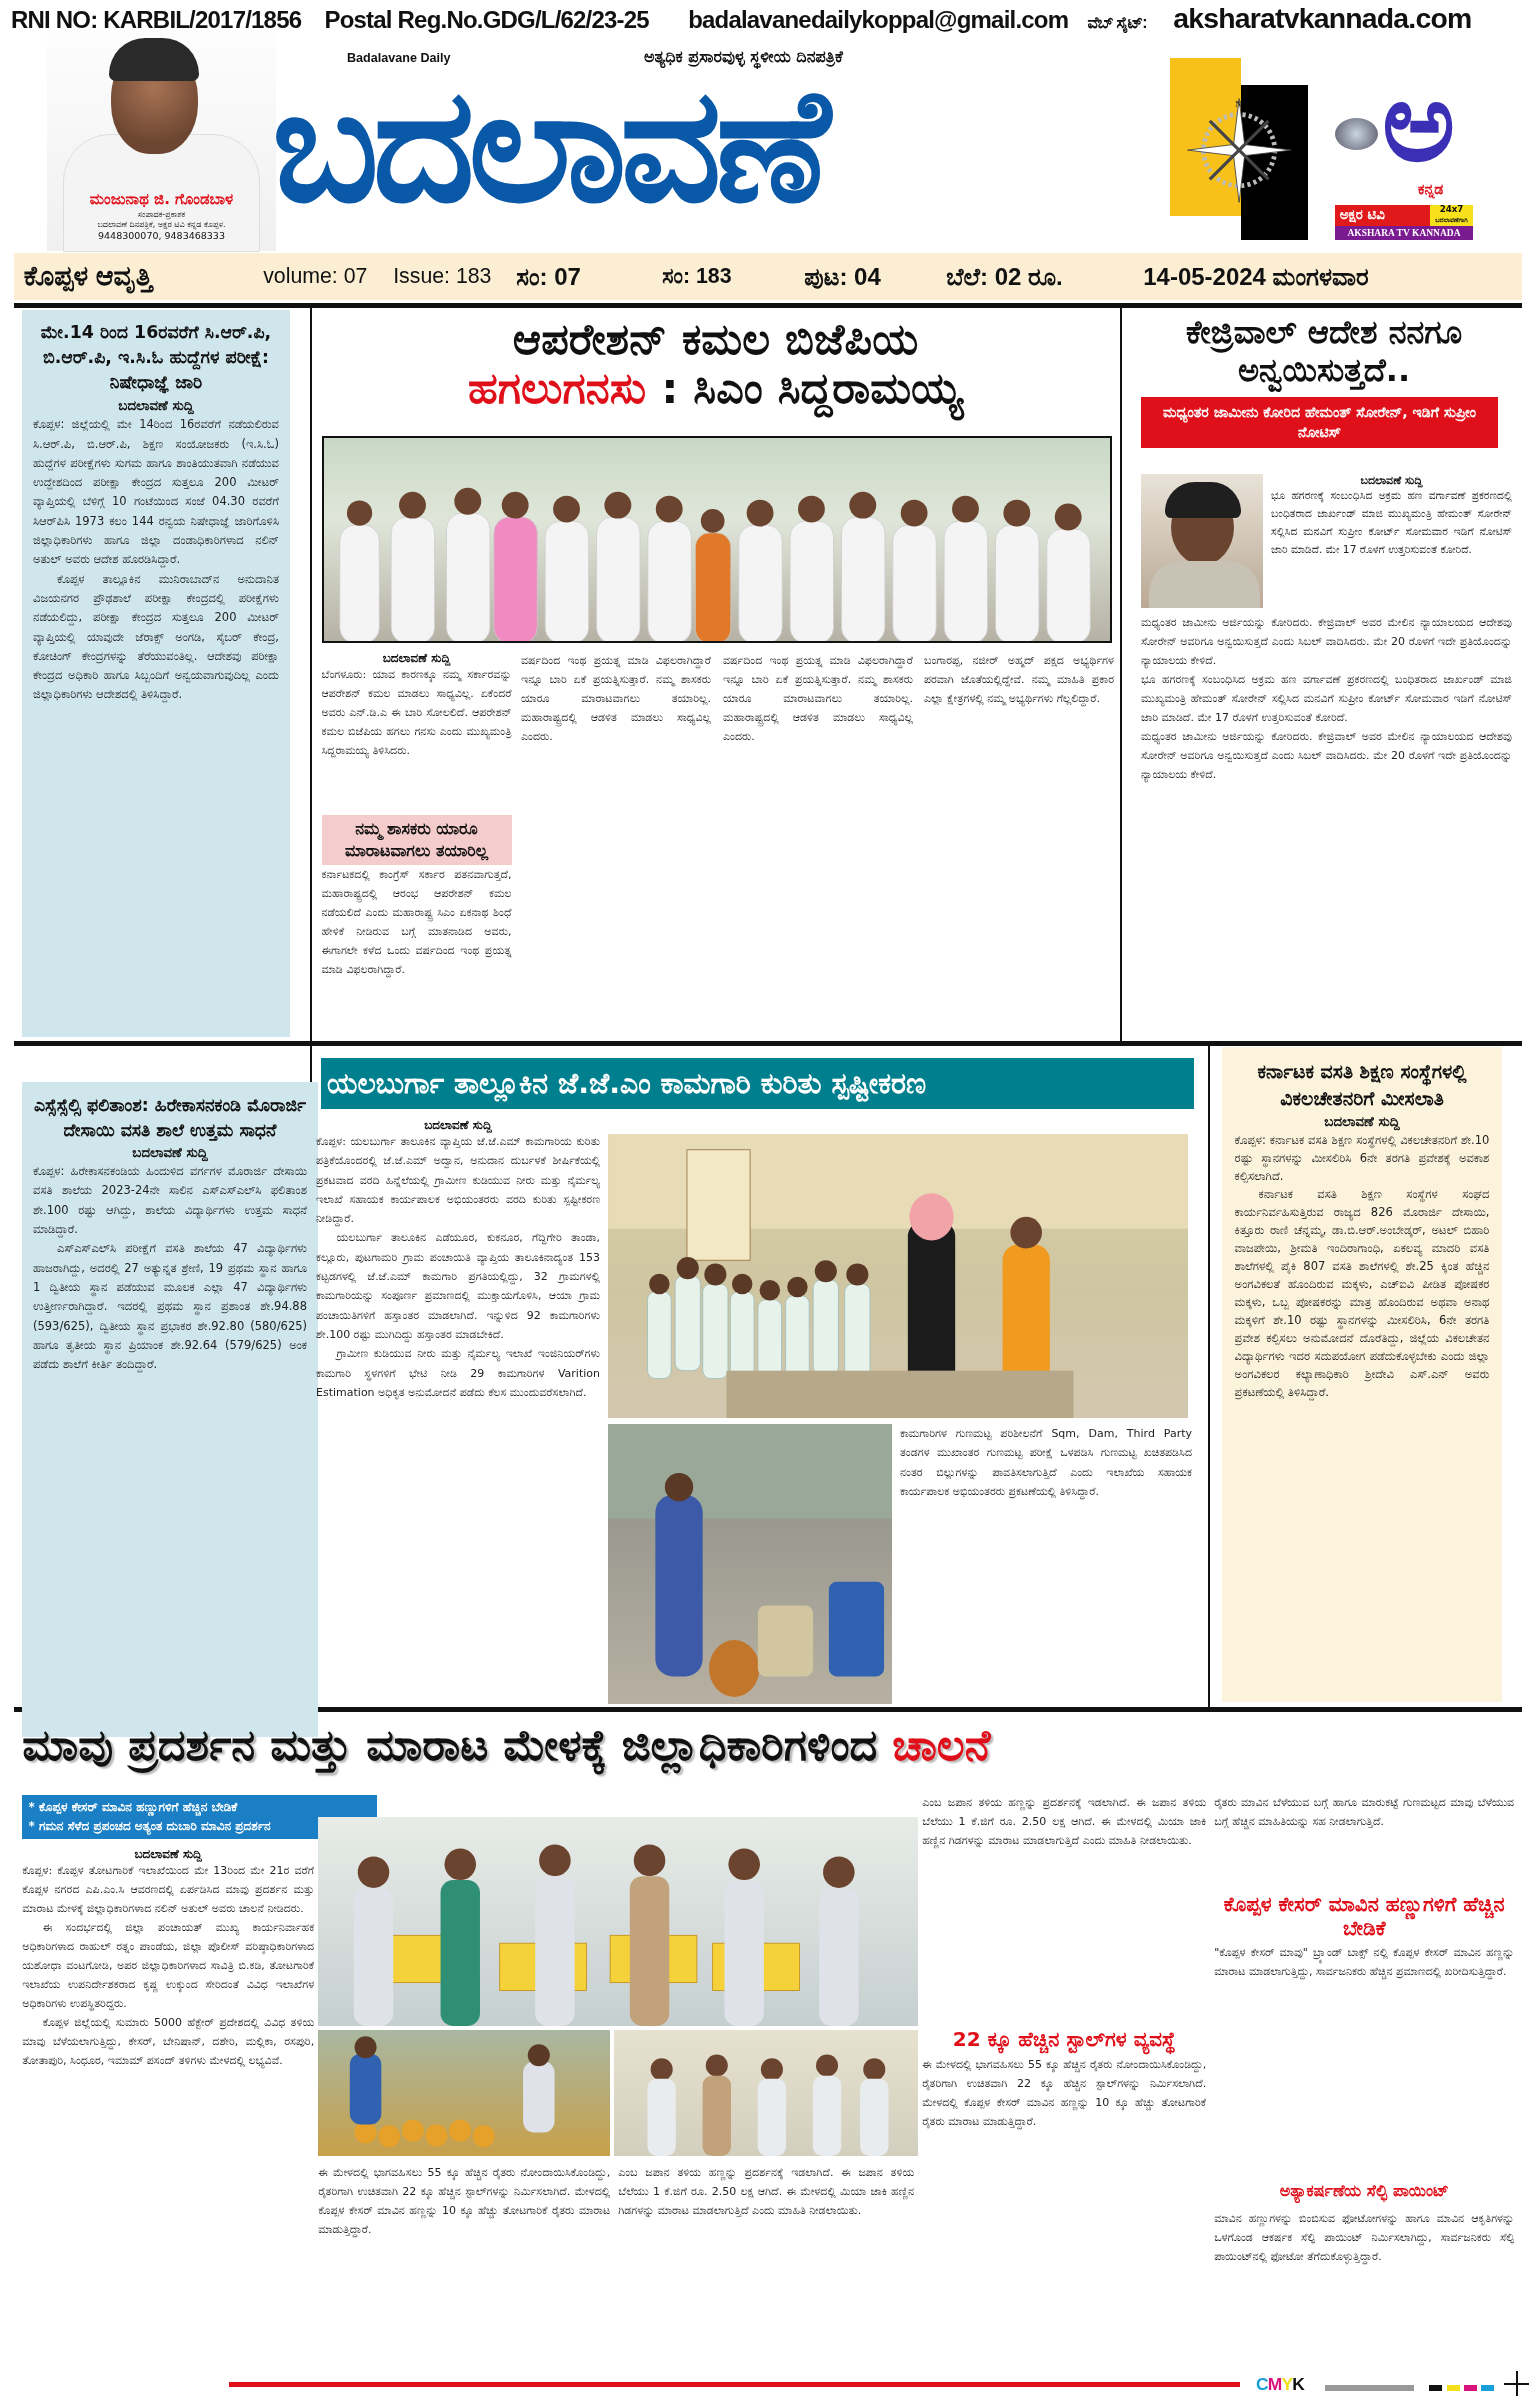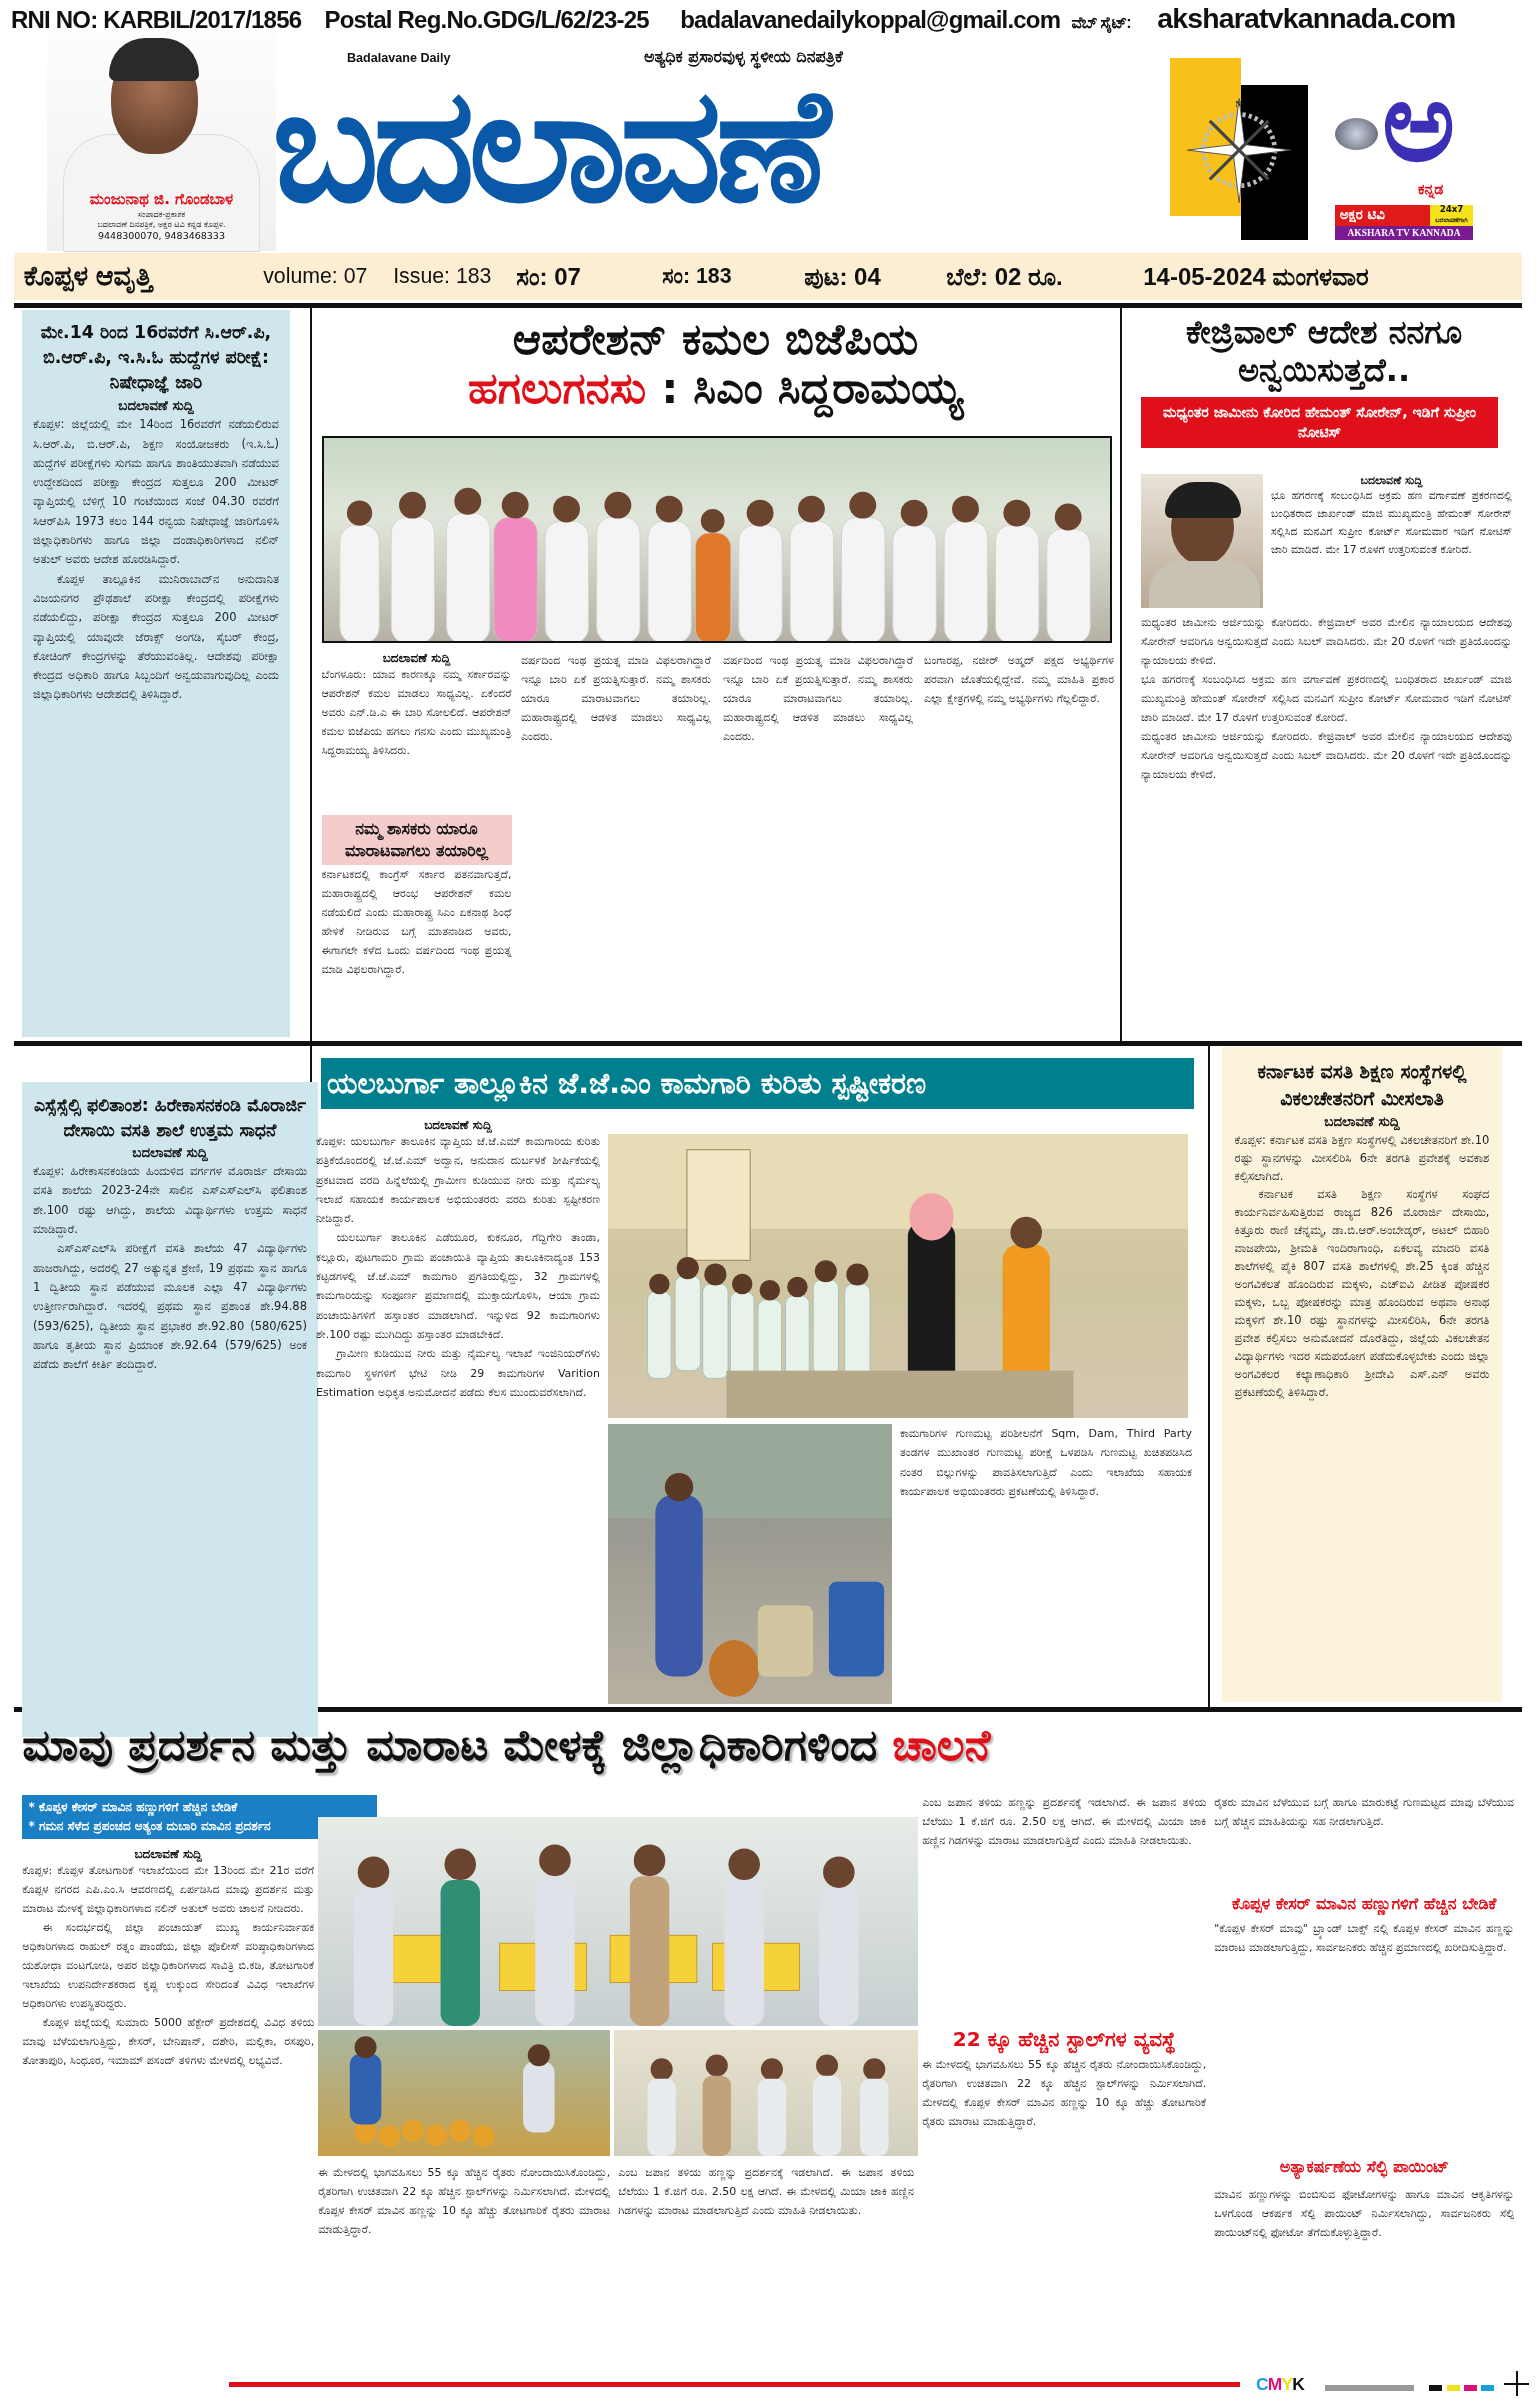--- a/index.html
+++ b/index.html
@@ -42,21 +42,21 @@
   .teal { background: #00808f; color: #fff; font-weight: bold; }
   .subhead-red { color: #e0101a; font-weight: bold; text-align: center; }
   .cmyk-bar { left: 0; top: 2369px; width: 1539px; height: 32px; }
 </style>
 </head>
 <body>
 
 <div class="abs topline">
   <span>RNI NO: KARBIL/2017/1856</span>
   <span>Postal Reg.No.GDG/L/62/23-25</span>
-  <span><span style="margin:8px">badalavanedailykoppal@gmail.com</span><span style="font-size:16px;margin:0 3.2px">ವೆಬ್ ಸೈಟ್:</span></span>
+  <span><span style="margin:16px">badalavanedailykoppal@gmail.com</span><span style="font-size:16px;margin:0 3.2px">ವೆಬ್ ಸೈಟ್:</span></span>
   <span class="site">aksharatvkannada.com</span>
 </div>
 
 <div class="abs editor-photo"></div>
 <div class="abs editor-shirt"></div>
 <div class="abs editor-face"></div>
 <div class="abs editor-hair"></div>
 <div class="abs editor-name">ಮಂಜುನಾಥ ಜಿ. ಗೊಂಡಬಾಳ</div>
 <div class="abs editor-role">
   <div>ಸಂಪಾದಕ-ಪ್ರಕಾಶಕ</div>
@@ -354,21 +354,21 @@
   </div>
   <div class="abs body" style="left:304px;top:449px;width:292px;height:190px;font-size:11px;line-height:19px;overflow:hidden">ಈ ಮೇಳದಲ್ಲಿ ಭಾಗವಹಿಸಲು 55 ಕ್ಕೂ ಹೆಚ್ಚಿನ ರೈತರು ನೋಂದಾಯಿಸಿಕೊಂಡಿದ್ದು, ರೈತರಿಗಾಗಿ ಉಚಿತವಾಗಿ 22 ಕ್ಕೂ ಹೆಚ್ಚಿನ ಸ್ಟಾಲ್‌ಗಳನ್ನು ನಿರ್ಮಿಸಲಾಗಿದೆ. ಮೇಳದಲ್ಲಿ ಕೊಪ್ಪಳ ಕೇಸರ್ ಮಾವಿನ ಹಣ್ಣನ್ನು 10 ಕ್ಕೂ ಹೆಚ್ಚು ತೋಟಗಾರಿಕೆ ರೈತರು ಮಾರಾಟ ಮಾಡುತ್ತಿದ್ದಾರೆ.</div>
   <div class="abs body" style="left:604px;top:449px;width:296px;height:190px;font-size:11px;line-height:19px;overflow:hidden">ಎಂಬ ಜಪಾನ ತಳಿಯ ಹಣ್ಣನ್ನು ಪ್ರದರ್ಶನಕ್ಕೆ ಇಡಲಾಗಿದೆ. ಈ ಜಪಾನ ತಳಿಯ ಬೆಲೆಯು 1 ಕೆ.ಜಿಗೆ ರೂ. 2.50 ಲಕ್ಷ ಆಗಿದೆ. ಈ ಮೇಳದಲ್ಲಿ ಮಿಯಾ ಜಾಕಿ ಹಣ್ಣಿನ ಗಿಡಗಳನ್ನು ಮಾರಾಟ ಮಾಡಲಾಗುತ್ತಿದೆ ಎಂದು ಮಾಹಿತಿ ನೀಡಲಾಯಿತು.</div>
   <div class="abs" style="left:908px;top:79px;width:284px;height:559px">
     <div class="body" style="font-size:11px;line-height:19px;height:229px;overflow:hidden">ಎಂಬ ಜಪಾನ ತಳಿಯ ಹಣ್ಣನ್ನು ಪ್ರದರ್ಶನಕ್ಕೆ ಇಡಲಾಗಿದೆ. ಈ ಜಪಾನ ತಳಿಯ ಬೆಲೆಯು 1 ಕೆ.ಜಿಗೆ ರೂ. 2.50 ಲಕ್ಷ ಆಗಿದೆ. ಈ ಮೇಳದಲ್ಲಿ ಮಿಯಾ ಜಾಕಿ ಹಣ್ಣಿನ ಗಿಡಗಳನ್ನು ಮಾರಾಟ ಮಾಡಲಾಗುತ್ತಿದೆ ಎಂದು ಮಾಹಿತಿ ನೀಡಲಾಯಿತು.</div>
     <div class="subhead-red" style="font-size:20px;line-height:24px;margin:4.7px 0">22 ಕ್ಕೂ ಹೆಚ್ಚಿನ ಸ್ಟಾಲ್‌ಗಳ ವ್ಯವಸ್ಥೆ</div>
     <div class="body" style="font-size:11px;line-height:19px;height:292px;overflow:hidden">ಈ ಮೇಳದಲ್ಲಿ ಭಾಗವಹಿಸಲು 55 ಕ್ಕೂ ಹೆಚ್ಚಿನ ರೈತರು ನೋಂದಾಯಿಸಿಕೊಂಡಿದ್ದು, ರೈತರಿಗಾಗಿ ಉಚಿತವಾಗಿ 22 ಕ್ಕೂ ಹೆಚ್ಚಿನ ಸ್ಟಾಲ್‌ಗಳನ್ನು ನಿರ್ಮಿಸಲಾಗಿದೆ. ಮೇಳದಲ್ಲಿ ಕೊಪ್ಪಳ ಕೇಸರ್ ಮಾವಿನ ಹಣ್ಣನ್ನು 10 ಕ್ಕೂ ಹೆಚ್ಚು ತೋಟಗಾರಿಕೆ ರೈತರು ಮಾರಾಟ ಮಾಡುತ್ತಿದ್ದಾರೆ.</div>
   </div>
   <div class="abs" style="left:1200px;top:79px;width:300px;height:559px">
     <div class="body" style="font-size:11px;line-height:19px;height:96px;overflow:hidden">ರೈತರು ಮಾವಿನ ಬೆಳೆಯುವ ಬಗ್ಗೆ ಹಾಗೂ ಮಾರುಕಟ್ಟೆ ಗುಣಮಟ್ಟದ ಮಾವು ಬೆಳೆಯುವ ಬಗ್ಗೆ ಹೆಚ್ಚಿನ ಮಾಹಿತಿಯನ್ನು ಸಹ ನೀಡಲಾಗುತ್ತಿದೆ.</div>
-    <div class="subhead-red" style="font-size:16px;line-height:24px;margin:3.2px 0">ಕೊಪ್ಪಳ ಕೇಸರ್ ಮಾವಿನ ಹಣ್ಣುಗಳಿಗೆ ಹೆಚ್ಚಿನ ಬೇಡಿಕೆ</div>
+    <div class="subhead-red" style="font-size:20px;line-height:24px;margin:3.2px 0">ಕೊಪ್ಪಳ ಕೇಸರ್ ಮಾವಿನ ಹಣ್ಣುಗಳಿಗೆ ಹೆಚ್ಚಿನ ಬೇಡಿಕೆ</div>
     <div class="body" style="font-size:11px;line-height:19px;height:229px;overflow:hidden">"ಕೊಪ್ಪಳ ಕೇಸರ್ ಮಾವು" ಬ್ರ್ಯಾಂಡ್ ಬಾಕ್ಸ್ ನಲ್ಲಿ ಕೊಪ್ಪಳ ಕೇಸರ್ ಮಾವಿನ ಹಣ್ಣನ್ನು ಮಾರಾಟ ಮಾಡಲಾಗುತ್ತಿದ್ದು, ಸಾರ್ವಜನಿಕರು ಹೆಚ್ಚಿನ ಪ್ರಮಾಣದಲ್ಲಿ ಖರೀದಿಸುತ್ತಿದ್ದಾರೆ.</div>
     <div class="subhead-red" style="font-size:16px;line-height:24px;margin:6.3px 0">ಅತ್ಯಾಕರ್ಷಣೆಯ ಸೆಲ್ಫಿ ಪಾಯಿಂಟ್</div>
     <div class="body" style="font-size:11px;line-height:19px;height:142px;overflow:hidden">ಮಾವಿನ ಹಣ್ಣುಗಳನ್ನು ಬಿಂಬಿಸುವ ಫೋಟೋಗಳನ್ನು ಹಾಗೂ ಮಾವಿನ ಆಕೃತಿಗಳನ್ನು ಒಳಗೊಂಡ ಆಕರ್ಷಕ ಸೆಲ್ಫಿ ಪಾಯಿಂಟ್ ನಿರ್ಮಿಸಲಾಗಿದ್ದು, ಸಾರ್ವಜನಿಕರು ಸೆಲ್ಫಿ ಪಾಯಿಂಟ್‌ನಲ್ಲಿ ಫೋಟೋ ತೆಗೆದುಕೊಳ್ಳುತ್ತಿದ್ದಾರೆ.</div>
   </div>
 </div>
 
 <div class="abs cmyk-bar">
   <div class="abs" style="left:229px;top:12.6px;width:1011px;height:5.5px;background:#e0101a"></div>
   <div class="abs" style="left:1256px;top:4.7px;font-family:'Liberation Sans',sans-serif;font-weight:bold;font-size:17.4px;letter-spacing:-0.8px">
     <span style="color:#1aa0d8">C</span><span style="color:#d8127a">M</span><span style="color:#f2e01a">Y</span><span style="color:#111">K</span>

